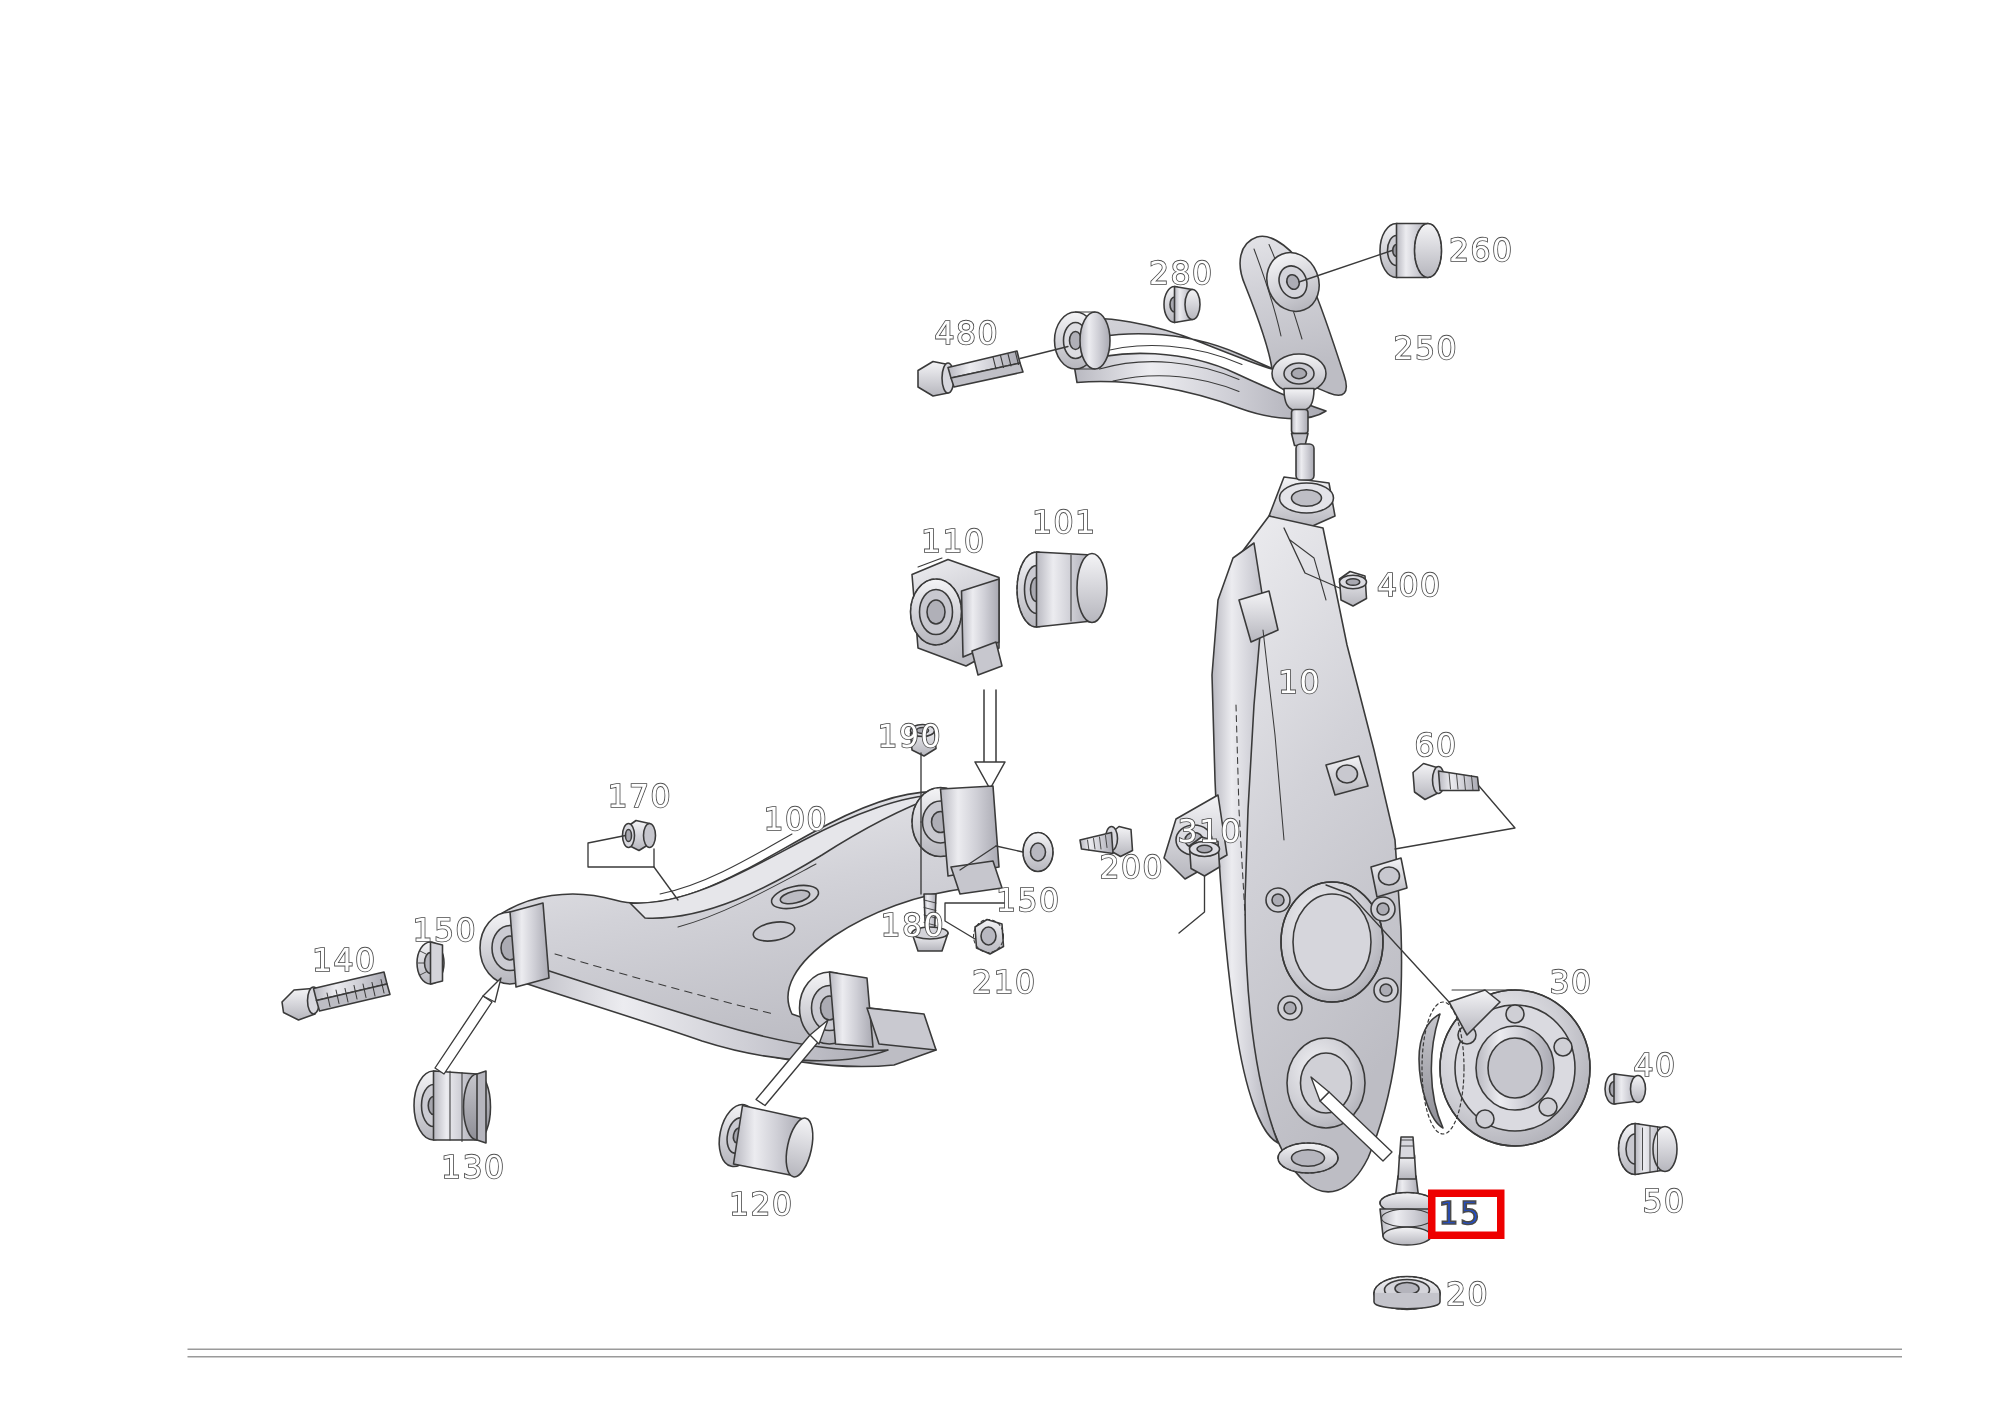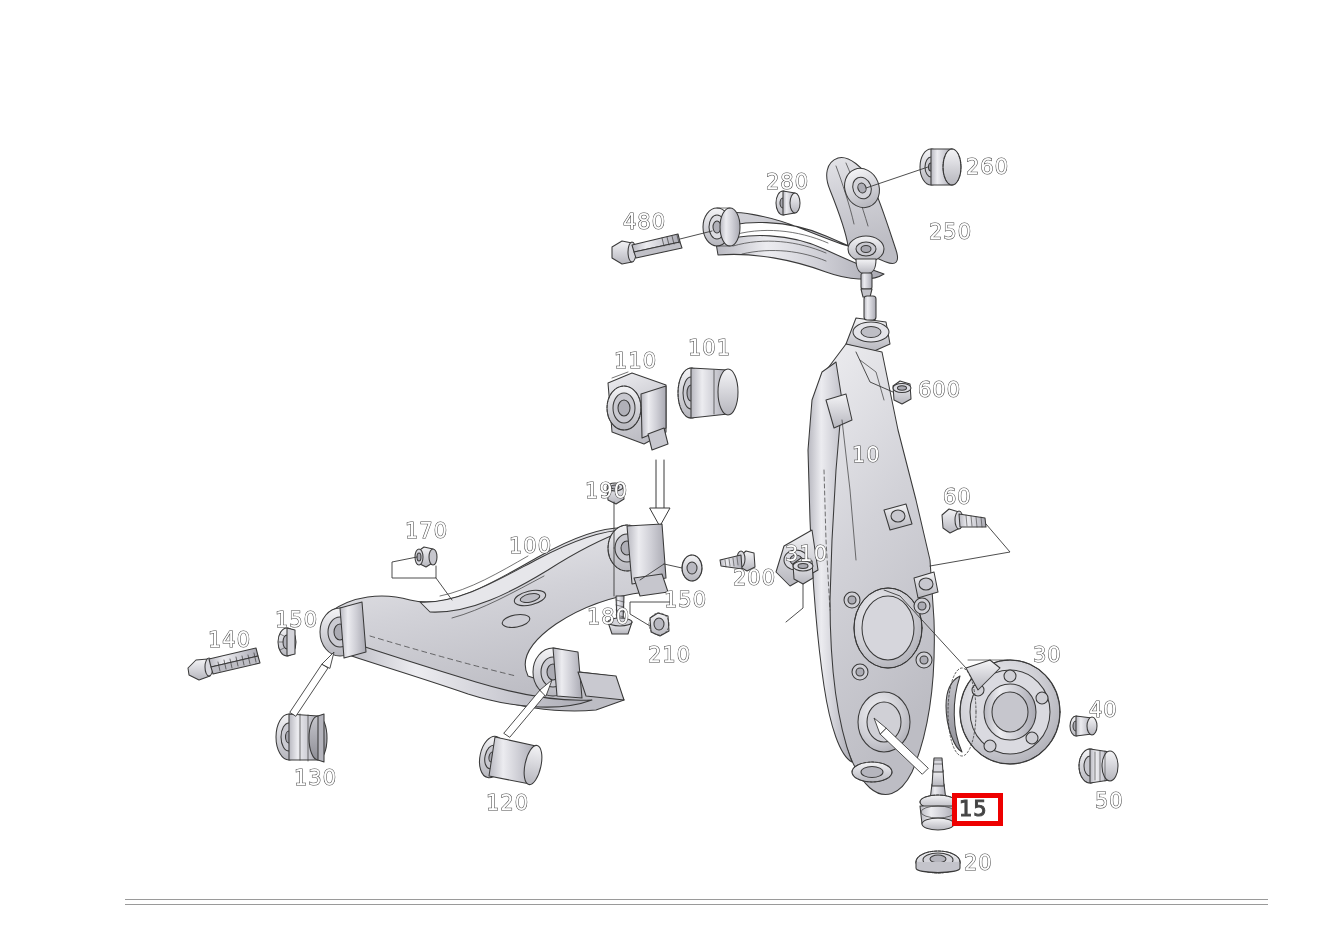--- a/index.html
+++ b/index.html
@@ -31,21 +31,21 @@
   .highlight{
     position:absolute;
     border:5px solid #ee0000;
     background:transparent;
     box-sizing:border-box;
   }
   .hl-label{
     position:absolute;
     font-family:"DejaVu Sans", sans-serif;
     font-size:21px;
-    color:#404040;
+    color:#1d4ed8;
     -webkit-text-stroke:1.1px #4a4a4a;
     letter-spacing:1px;
     white-space:nowrap;
     line-height:1;
     user-select:none;
   }
 
   .divider{
     position:absolute;
     left:125px;top:899px;width:1143px;height:4px;
@@ -477,21 +477,21 @@
     </g>
   </svg>
 
   <div id="labels">
       <div class="lbl" style="left: 966px; top: 157px;">260</div>
       <div class="lbl" style="left: 766px; top: 172px;">280</div>
       <div class="lbl" style="left: 917px; top: 222px; margin-left: 12px;">250</div>
       <div class="lbl" style="left: 623px; top: 212px;">480</div>
       <div class="lbl" style="left: 688px; top: 338px;">101</div>
       <div class="lbl" style="left: 614px; top: 351px;">110</div>
-      <div class="lbl" style="left: 918px; top: 380px;">600</div>
+      <div class="lbl" style="left: 918px; top: 380px;">400</div>
       <div class="lbl" style="left: 852px; top: 445px;">10</div>
       <div class="lbl" style="left: 943px; top: 487px;">60</div>
       <div class="lbl" style="left: 573px; top: 481px; margin-left: 12px;">190</div>
       <div class="lbl" style="left: 405px; top: 521px;">170</div>
       <div class="lbl" style="left: 509px; top: 536px;">100</div>
       <div class="lbl" style="left: 785px; top: 544px;">310</div>
       <div class="lbl" style="left: 733px; top: 568px;">200</div>
       <div class="lbl" style="left: 664px; top: 590px;">150</div>
       <div class="lbl" style="left: 587px; top: 607px;">180</div>
       <div class="lbl" style="left: 275px; top: 610px;">150</div>

